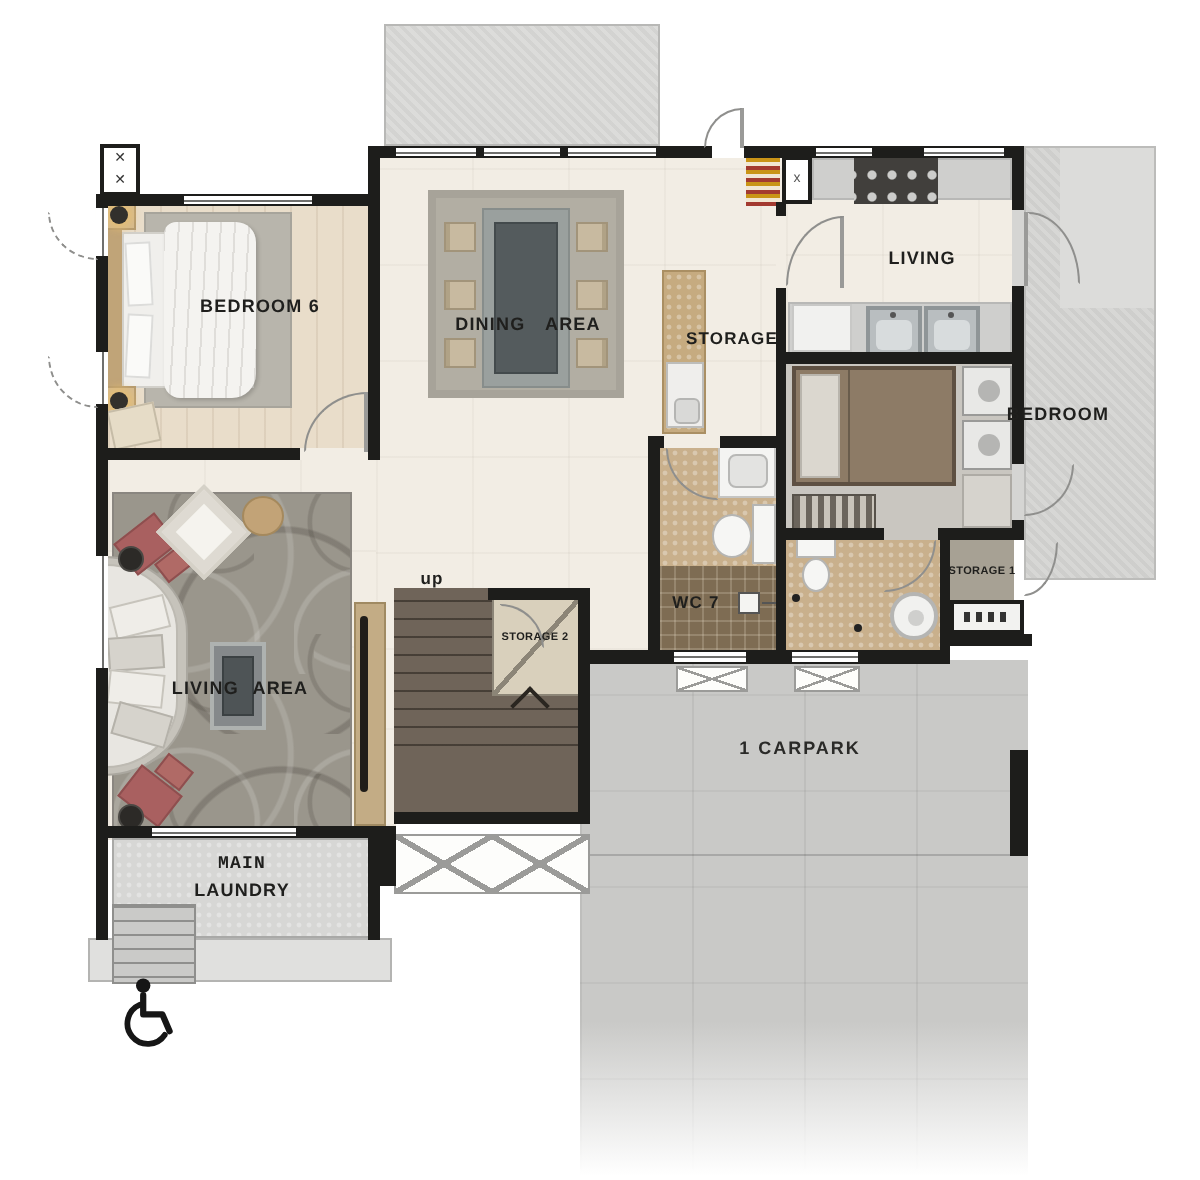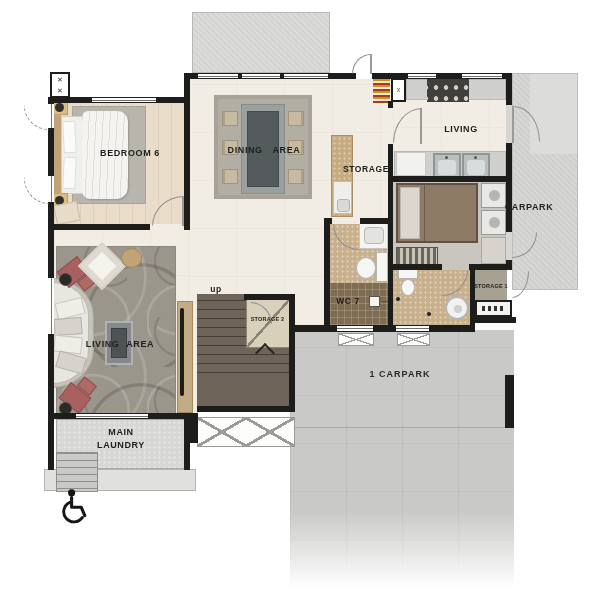--- a/index.html
+++ b/index.html
@@ -265,27 +265,27 @@
   <div class="wall" style="left:289px;top:294px;width:6px;height:118px;"></div>
   <div class="wall" style="left:197px;top:406px;width:98px;height:6px;"></div>
 
   <div class="wall" style="left:48px;top:413px;width:142px;height:6px;"></div>
   <div class="win-h" style="left:76px;top:414px;width:72px;height:4px;"></div>
   <div class="wall" style="left:48px;top:418px;width:6px;height:52px;"></div>
   <div class="wall" style="left:184px;top:418px;width:6px;height:52px;"></div>
   <div class="wall" style="left:190px;top:413px;width:8px;height:30px;"></div>
 
   <div class="lbl" style="left:88px;top:148px;width:84px;">BEDROOM 6</div>
-  <div class="lbl" style="left:214px;top:145px;width:100px;word-spacing:7px;">DINING AREA</div>
+  <div class="lbl" style="left:214px;top:157px;width:100px;word-spacing:7px;">DINING AREA</div>
   <div class="lbl" style="left:420px;top:124px;width:82px;">LIVING</div>
   <div class="lbl" style="left:330px;top:164px;width:72px;font-size:8.5px;">STORAGE</div>
-  <div class="lbl" style="left:498px;top:202px;width:62px;">CARPARK</div>
+  <div class="lbl" style="left:498px;top:202px;width:62px;">BEDROOM</div>
   <div class="lbl" style="left:328px;top:296px;width:40px;font-size:8.5px;">WC 7</div>
   <div class="lbl" style="left:70px;top:339px;width:100px;word-spacing:4px;text-align:center;">LIVING AREA</div>
-  <div class="lbl" style="left:66px;top:427px;width:110px;">MAIN</div>
+  <div class="lbl" style="left:66px;top:427px;width:110px;font-family:Liberation Mono, monospace;">MAIN</div>
   <div class="lbl" style="left:66px;top:440px;width:110px;">LAUNDRY</div>
   <div class="lbl" style="left:348px;top:369px;width:104px;letter-spacing:1px;color:#2a2a28;">1 CARPARK</div>
   <div class="lbl-sm" style="left:471px;top:283px;width:40px;">STORAGE 1</div>
   <div class="lbl-sm" style="left:246px;top:316px;width:43px;">STORAGE 2</div>
   <div class="lbl" style="left:202px;top:284px;width:28px;font-size:8.5px;text-transform:none;">up</div>
 
   <div class="abs" style="left:58px;top:488px;width:32px;height:36px;">
     <svg width="32" height="36" viewBox="0 0 26 30" xmlns="http://www.w3.org/2000/svg">
       <circle cx="11" cy="4" r="3" fill="#161616"></circle>
       <path d="M11 8 L11 16 L19 16 L22 23" stroke="#161616" stroke-width="2.6" fill="none" stroke-linecap="round" stroke-linejoin="round"></path>

